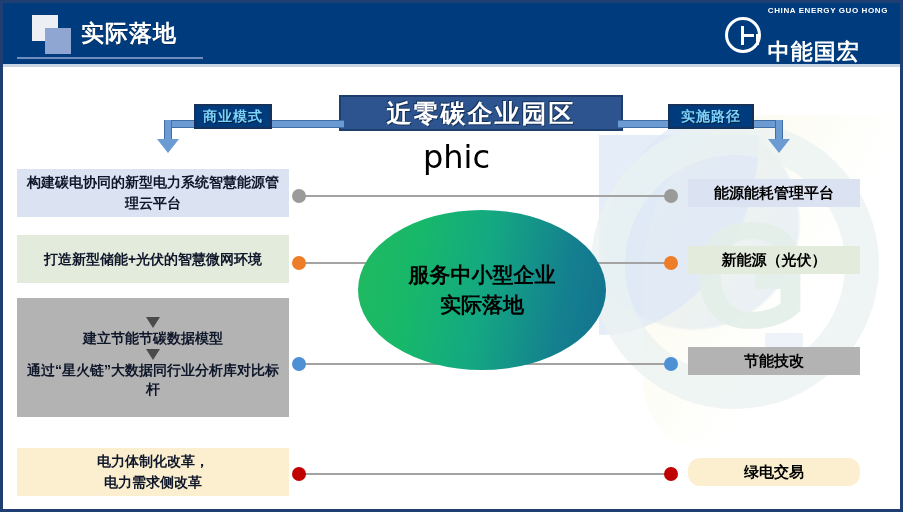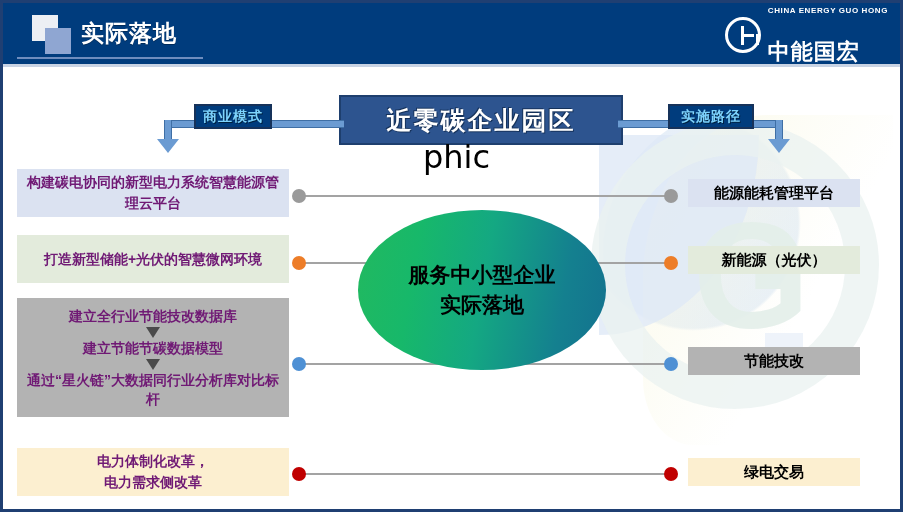--- a/index.html
+++ b/index.html
@@ -93,21 +93,21 @@
     background: #dfe9f6; opacity: .8;
     border-radius: 0 0 100% 0;
   }
   #wm-sq {
     left: 762px; top: 330px; width: 38px; height: 26px; background: #eef3fa;
   }
 
   
   #banner {
     position: absolute; left: 336px; top: 92px;
-    width: 284px; height: 50px;
+    width: 284px; height: 36px;
     background: #2d548f;
     border: 2px solid #1e3f6e;
     display: flex; align-items: center; justify-content: center;
   }
   #banner-text {
     font-size: 25px; font-weight: bold; color: #ffffff; letter-spacing: 2px;
     text-shadow: 1px 1px 0 #16325a, -1px -1px 0 #16325a;
   }
 
   
@@ -153,21 +153,21 @@
   .spoke { position: absolute; height: 2px; background: #a3a3a3; }
 
   
   .dot { position: absolute; width: 14px; height: 14px; border-radius: 50%; }
 
   
   .lbox {
     position: absolute; left: 14px; width: 272px;
     display: flex; flex-direction: column;
     align-items: center; justify-content: center;
-    text-align: center; font-weight: bold; color: #701a75;
+    text-align: center; font-weight: bold; color: #0f172a;
     font-size: 14px; line-height: 21px; padding: 4px 8px;
   }
   #lbox-1 { top: 166px; height: 48px; background: #dbe2f1; }
   #lbox-2 { top: 232px; height: 48px; background: #e3ebdc; }
   #lbox-3 { top: 295px; height: 119px; background: #b3b3b3; padding: 8px 6px; }
   #lbox-4 { top: 445px; height: 48px; background: #fcefd0; }
 
   .arrow-down {
     width: 0; height: 0; margin: 1px 0;
     border-left: 7px solid transparent; border-right: 7px solid transparent;
@@ -177,21 +177,21 @@
 
   
   .rbox {
     position: absolute; left: 685px; width: 172px; height: 28px;
     display: flex; align-items: center; justify-content: center;
     font-size: 15px; font-weight: bold; color: #000000;
   }
   #rbox-1 { top: 176px; background: #dbe2f1; }
   #rbox-2 { top: 243px; background: #e3ebdc; }
   #rbox-3 { top: 344px; background: #b3b3b3; }
-  #rbox-4 { top: 455px; background: #fcefd0; }
+  #rbox-4 { top: 455px; background: #fcefd0; border-radius: 12px; }
 
   
   #ellipse {
     position: absolute; left: 355px; top: 207px;
     width: 248px; height: 160px; border-radius: 50%;
     background: linear-gradient(100deg, #22b95f 0%, #17b86a 22%, #14a882 48%, #14808f 78%, #13718f 100%);
     display: flex; flex-direction: column;
     align-items: center; justify-content: center;
     color: #000000; font-size: 21px; font-weight: bold; line-height: 30px;
     text-align: center;
@@ -257,21 +257,20 @@
     <span>实施路径</span>
   </div>
 
   <div class="lbox" id="lbox-1" style="background: rgb(219, 226, 241);">
     <span>构建碳电协同的新型电力系统智慧能源管理云平台</span>
   </div>
   <div class="lbox" id="lbox-2" style="background: rgb(227, 235, 220);">
     <span>打造新型储能+光伏的智慧微网环境</span>
   </div>
   <div class="lbox" id="lbox-3" style="background: rgb(179, 179, 179);">
-    <span class="line">建立全行业节能技改数据库</span>
     <span class="arrow-down"></span>
     <span class="line">建立节能节碳数据模型</span>
     <span class="arrow-down"></span>
     <span class="line">通过“星火链”大数据同行业分析库对比标杆</span>
   </div>
   <div class="lbox" id="lbox-4" style="background: rgb(252, 239, 208);">
     <span>电力体制化改革，</span>
     <span>电力需求侧改革</span>
   </div>
 

